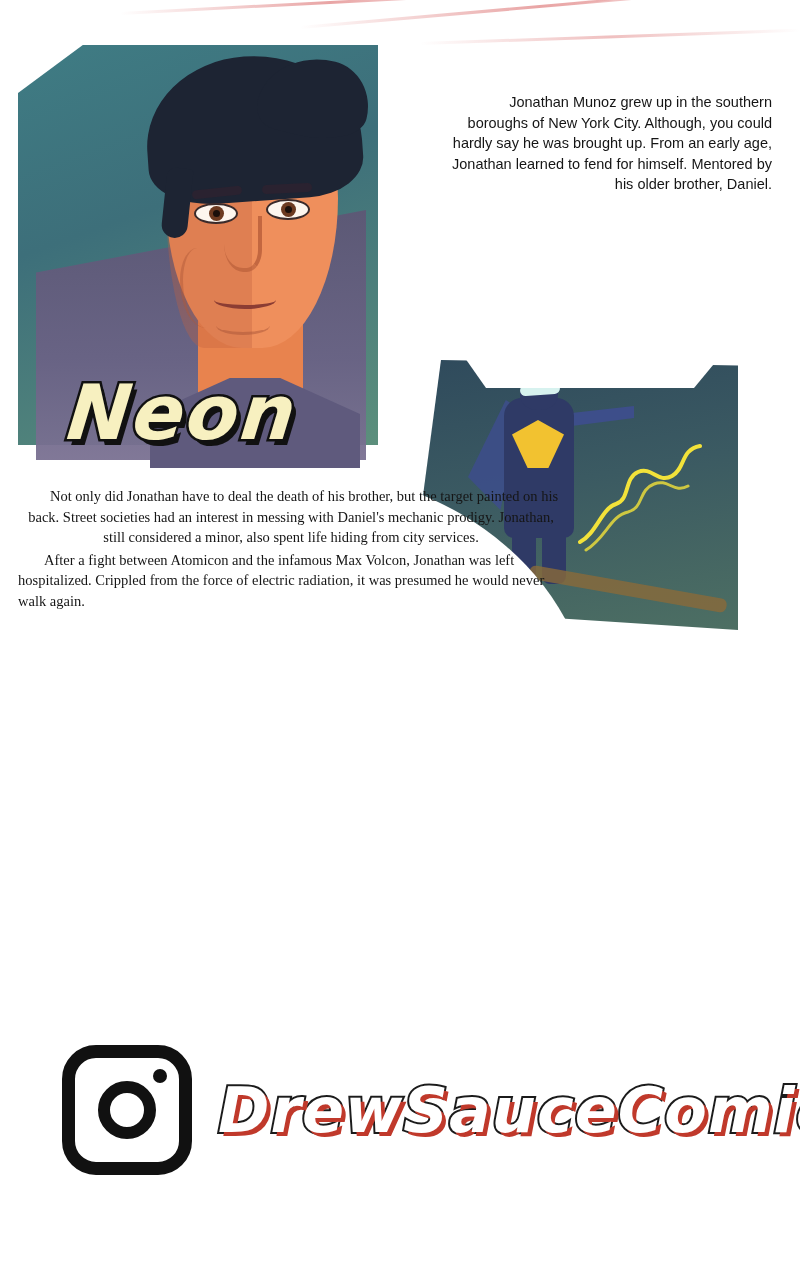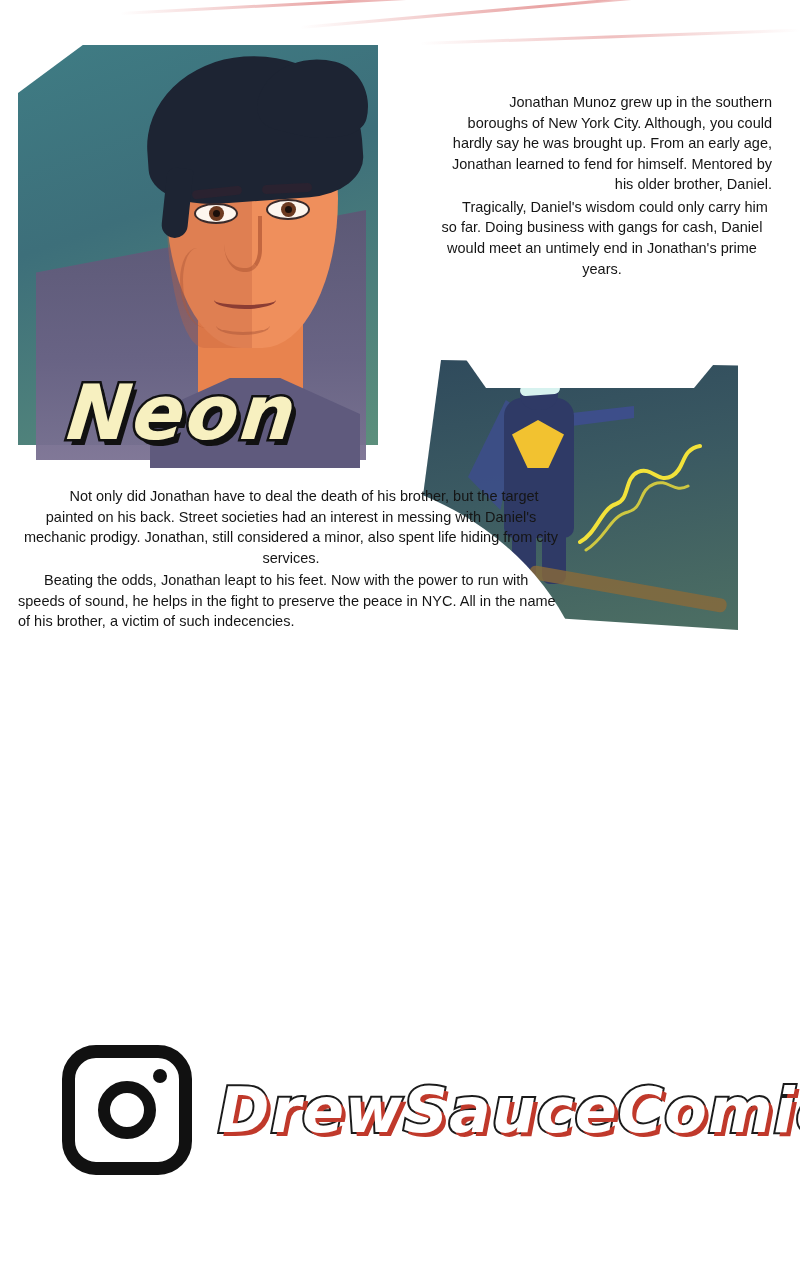--- a/index.html
+++ b/index.html
@@ -288,21 +288,21 @@
   .para {
     margin: 0 0 2px 0;
     font-family: "Liberation Sans", sans-serif;
     font-size: 14.5px;
     line-height: 1.42;
     color: #151515;
     text-indent: 26px;
   }
   .bubble-top .para { text-align: center; }
   .bubble-top .para.p1 { text-align: right; }
-  .bubble-bottom .para { text-align: left; }
+  .bubble-bottom .para { text-align: left; font-family: Liberation Serif, serif; }
   .bubble-bottom .para.c { text-align: center; }
 
   
   .footer {
     position: absolute;
     left: 0; top: 1020px;
     width: 800px; height: 180px;
     display: flex;
     align-items: center;
     padding-left: 62px;
@@ -399,26 +399,25 @@
     <svg class="bolt" viewBox="0 0 150 120">
       <path d="M4 104 C 20 96, 26 70, 40 66 C 54 62, 48 40, 62 34 C 76 28, 82 46, 96 38 C 110 30, 104 12, 124 8" fill="none" stroke="#f2e23a" stroke-width="4" stroke-linecap="round"></path>
       <path d="M10 112 C 30 100, 34 78, 52 74 C 68 70, 62 52, 78 46 C 92 40, 98 56, 112 48" fill="none" stroke="#f2e23a" stroke-width="3" stroke-linecap="round" opacity=".8"></path>
     </svg>
     <div class="ground"></div>
   </div>
 </div>
 
 <div class="bubble-top">
   <p class="para p1">Jonathan Munoz grew up in the southern boroughs of New York City. Although, you could hardly say he was brought up. From an early age, Jonathan learned to fend for himself. Mentored by his older brother, Daniel.</p>
-  <p class="para">Tragically, Daniel's wisdom could only carry him so far. Doing business with gangs for cash, Daniel would meet an untimely end in Jonathan's prime years.</p>
 </div>
 
 <div class="bubble-bottom">
   <p class="para c">Not only did Jonathan have to deal the death of his brother, but the target painted on his back. Street societies had an interest in messing with Daniel's mechanic prodigy. Jonathan, still considered a minor, also spent life hiding from city services.</p>
-  <p class="para">Beating the odds, Jonathan leapt to his feet. Now with the power to run with speeds of sound, he helps in the fight to preserve the peace in NYC. All in the name of his brother, a victim of such indecencies.</p>
+  <p class="para">After a fight between Atomicon and the infamous Max Volcon, Jonathan was left hospitalized. Crippled from the force of electric radiation, it was presumed he would never walk again.</p>
 </div>
 
 <div class="footer">
   <div class="ig-icon">
     <div class="lens"></div>
     <div class="dot"></div>
   </div>
   <div class="handle">DrewSauceComics</div>
 </div>
 

